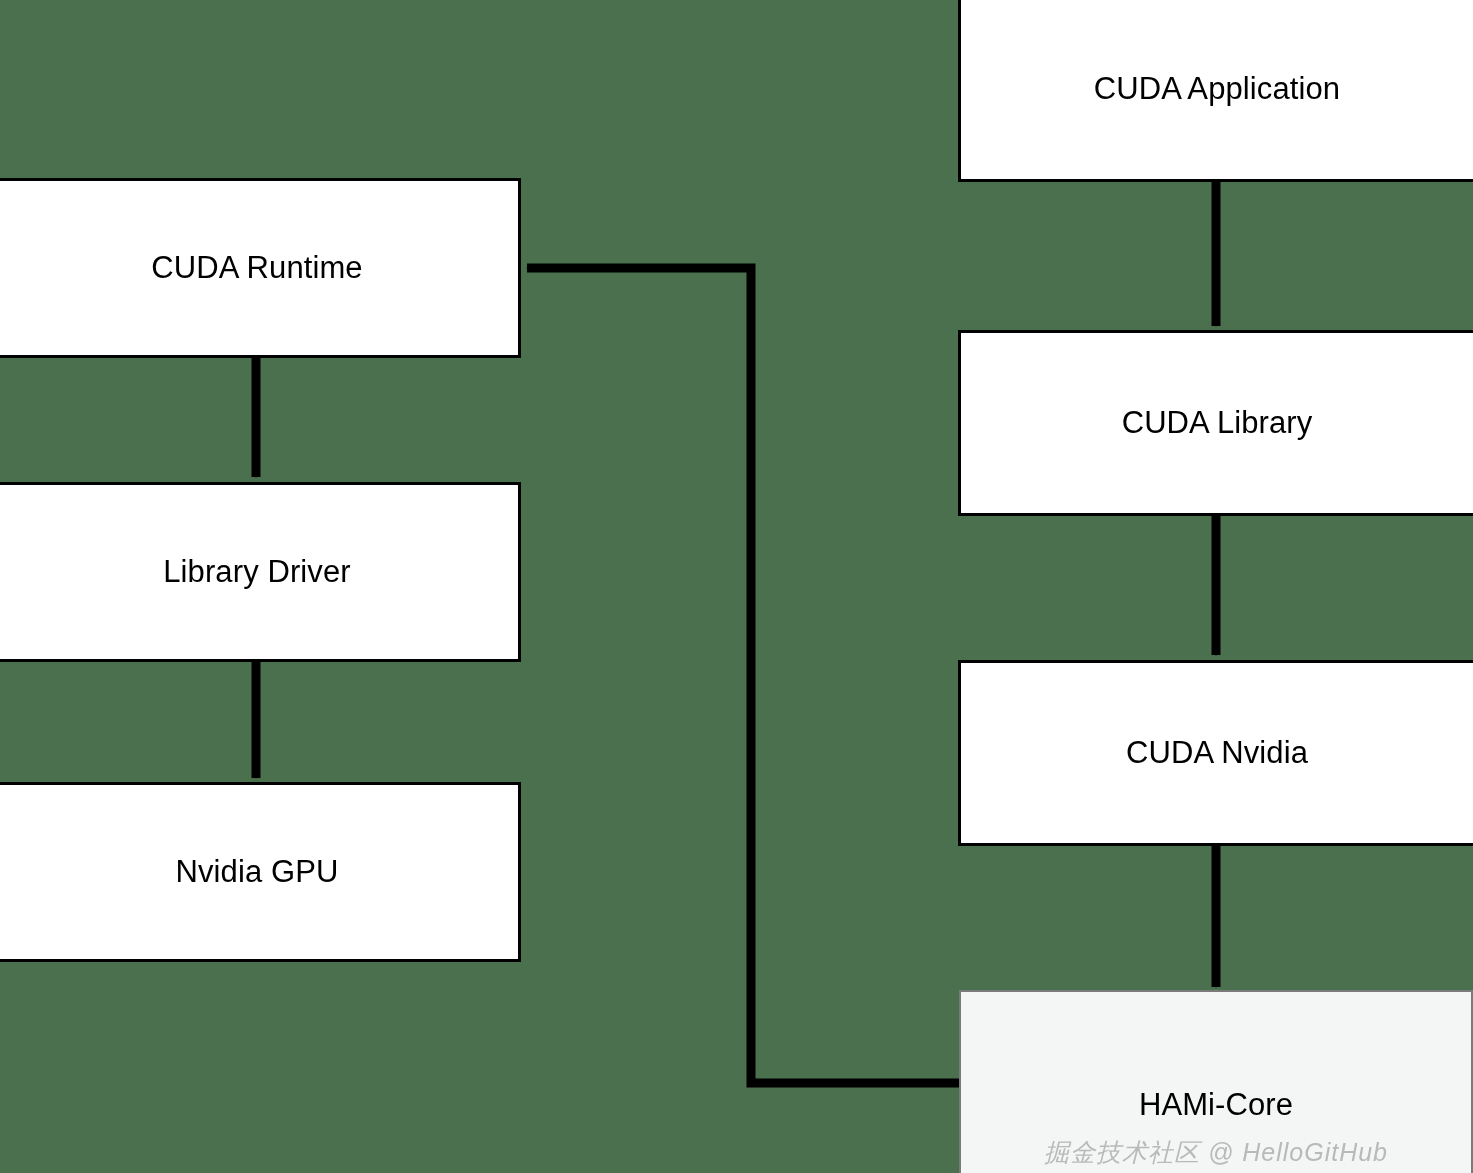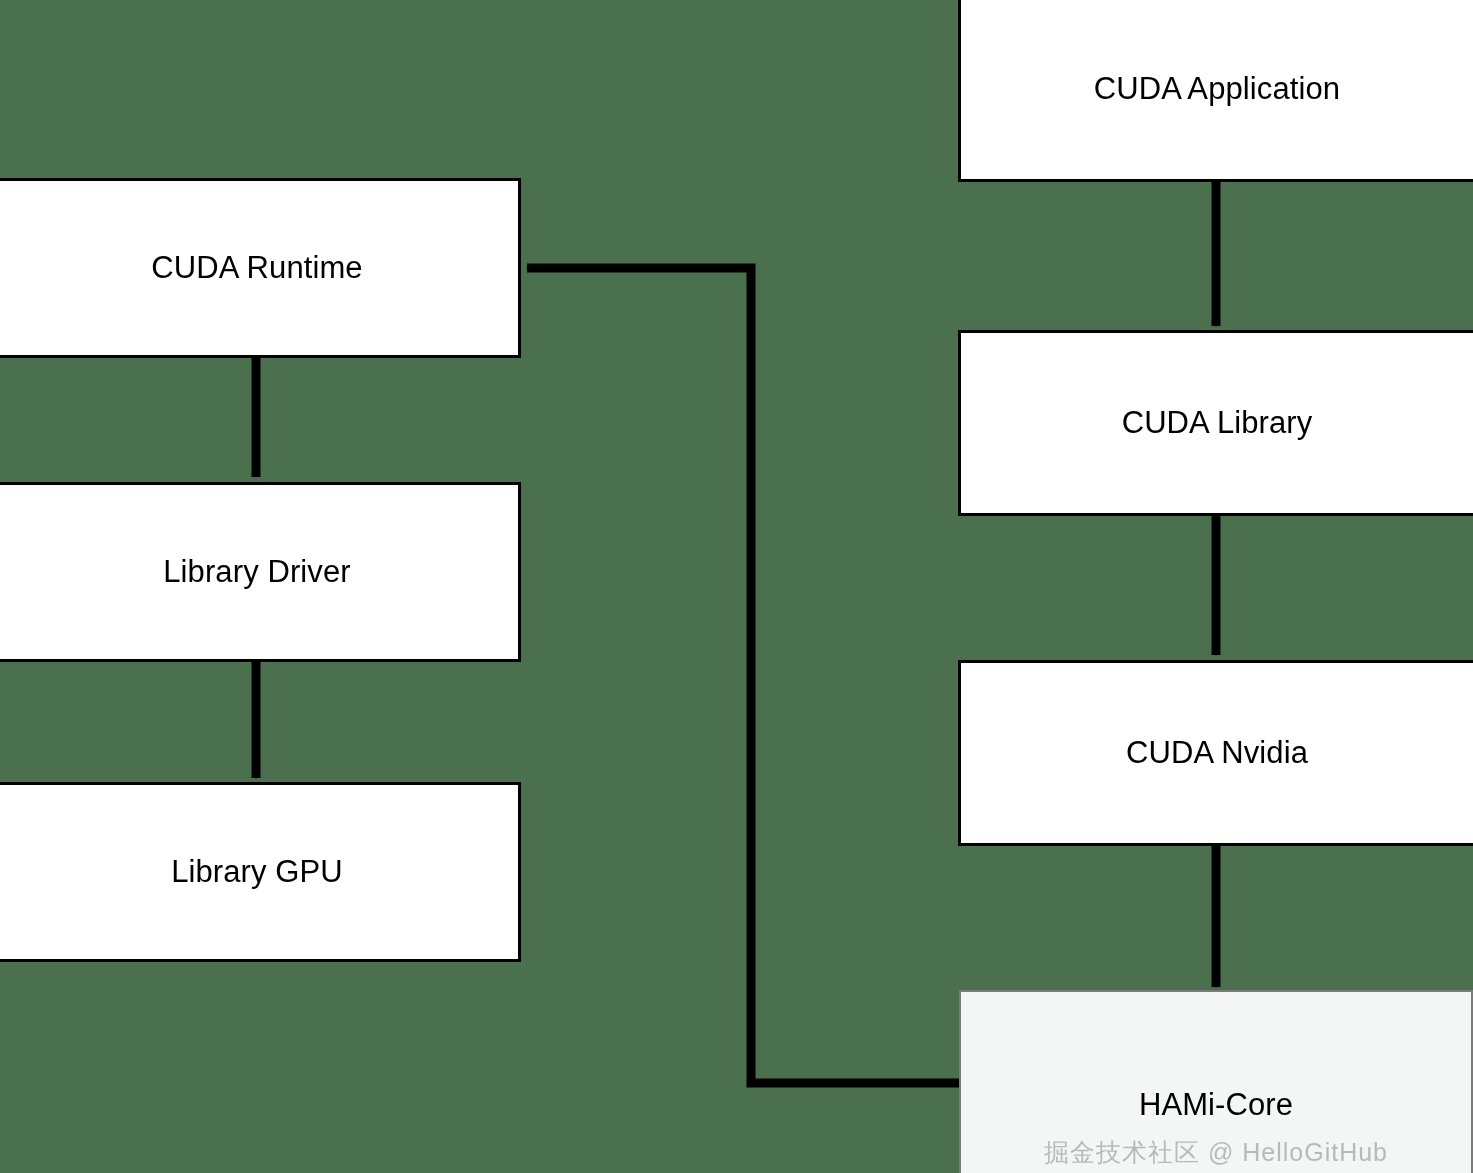--- a/index.html
+++ b/index.html
@@ -40,20 +40,21 @@
     display: block;
   }
   .node.highlight .label {
     margin-bottom: 14px;
   }
   .watermark {
     font-size: 25px;
     color: #b9b9b9;
     letter-spacing: 1px;
     white-space: nowrap;
+    font-style: italic;
   }
   
   .clip-left { border-left: none; }
   .clip-right { border-right: none; }
 
   svg.edges {
     position: absolute;
     left: 0;
     top: 0;
     width: 1473px;
@@ -106,16 +107,16 @@
 
   <div class="node clip-left" style="left:-4px; top:178px; width:525px; height:180px;">
     <span class="label">CUDA Runtime</span>
   </div>
 
   <div class="node clip-left" style="left:-4px; top:482px; width:525px; height:180px;">
     <span class="label">Library Driver</span>
   </div>
 
   <div class="node clip-left" style="left:-4px; top:782px; width:525px; height:180px;">
-    <span class="label">Library GPU</span>
+    <span class="label">Nvidia GPU</span>
   </div>
 
 </div>
 
 </body></html>

